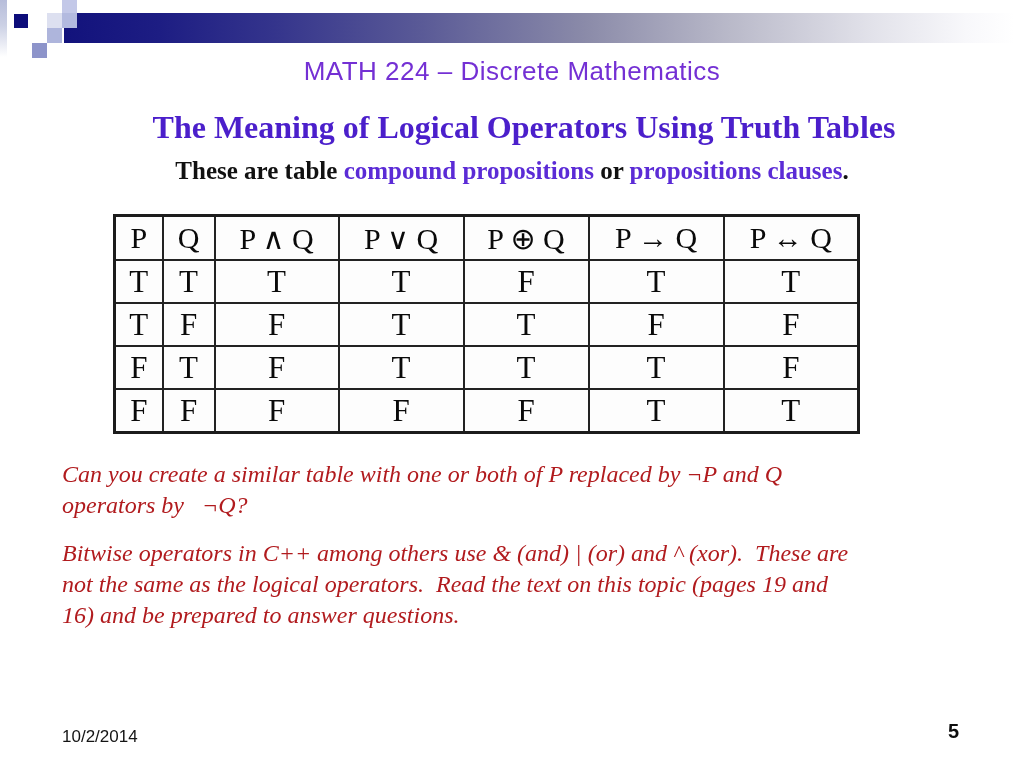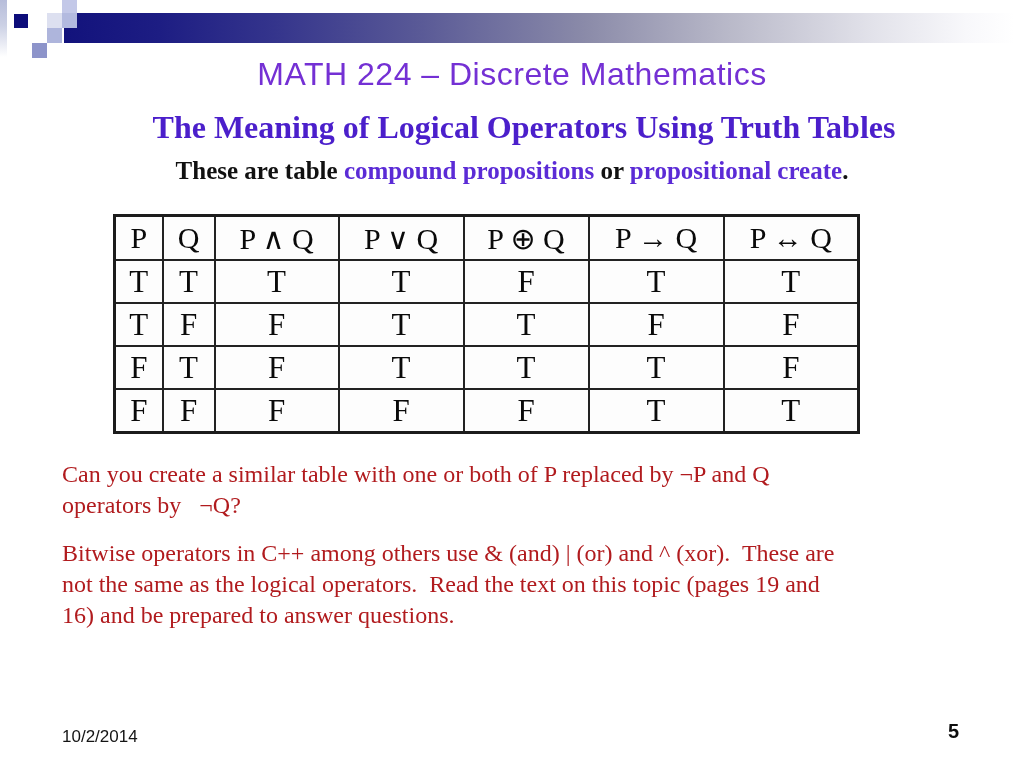--- a/index.html
+++ b/index.html
@@ -17,21 +17,21 @@
     background:linear-gradient(90deg,#12127c 0%,#1d1d83 10%,#34348c 22%,#5b5b97 38%,#8b8ba9 55%,#b9b9c9 70%,#e2e2ea 85%,#f8f8fb 95%,#ffffff 100%); }
   .sq-navy  { left:14px; top:14px; width:14px; height:14px; background:var(--bar-navy); }
   .sq-a { left:47px; top:13px; width:15px; height:15px; background:#dde0f0; }
   .sq-b { left:62px; top:0;    width:15px; height:13px; background:#c3c8e8; }
   .sq-c { left:62px; top:13px; width:15px; height:15px; background:#b3badf; z-index:2; }
   .sq-d { left:47px; top:28px; width:15px; height:15px; background:#aeb5dc; }
   .sq-e { left:32px; top:43px; width:15px; height:15px; background:#8d94ca; }
 
   
   .title-line { position:absolute; top:56px; left:0; width:100%; text-align:center;
-    font-size:32px; letter-spacing:0.5px; color:var(--title-purple); }
+    font-size:26px; letter-spacing:0.5px; color:var(--title-purple); }
   .subtitle-line { position:absolute; top:109px; left:0; width:100%; text-align:center;
     font-family:"Liberation Serif", serif; font-weight:bold; font-size:32px;
     color:var(--subtitle-blue);padding-left:12px; }
   .intro-line { position:absolute; top:157px; left:0; width:100%; text-align:center;
     font-family:"Liberation Serif", serif; font-weight:bold; font-size:25px;
     color:var(--text-black); }
   .intro-line .term { color:var(--term-blue); }
 
   
   table.truth { position:absolute; left:113px; top:214px;
@@ -40,21 +40,21 @@
     border:3px solid #1c1c1c; background:#fdfdfd; }
   table.truth th, table.truth td {
     border:2px solid #222222; text-align:center; vertical-align:middle;
     padding:0; font-weight:normal; overflow:hidden; }
   table.truth th { height:42px; font-size:30px; }
   table.truth td { height:41px; font-size:31px; }
 
   
   .note { position:absolute; left:62px; color:var(--note-red);
     font-family:"Liberation Serif", serif; font-size:24px; line-height:31px; }
-  .note .line { display:block; white-space:pre; }
+  .note .line { display:block; white-space:pre;font-style:italic; }
   .note-question { top:459px; }
   .note-bitwise  { top:538px; }
 
   
   .footer-date { position:absolute; left:62px; top:727px;
     font-size:17px; color:#141414;text-align:right; }
   .page-number { position:absolute; left:948px; top:720px;
     font-size:20px; font-weight:bold; color:#0d0d0d; }
 </style>
 </head>
@@ -66,21 +66,21 @@
   <div class="deco bar"></div>
   <div class="deco sq-navy"></div>
   <div class="deco sq-a"></div>
   <div class="deco sq-b"></div>
   <div class="deco sq-c"></div>
   <div class="deco sq-d"></div>
   <div class="deco sq-e"></div>
 
   <div class="title-line">MATH 224 – Discrete Mathematics</div>
   <div class="subtitle-line">The Meaning of Logical Operators Using Truth Tables</div>
-  <div class="intro-line"><span>These are table </span><span class="term">compound propositions</span><span> or </span><span class="term">propositional create</span><span>.</span></div>
+  <div class="intro-line"><span>These are table </span><span class="term">compound propositions</span><span> or </span><span class="term">propositions clauses</span><span>.</span></div>
 
   <table class="truth">
     <colgroup>
       <col style="width:48px">
         <col style="width:52px">
         <col style="width:124px">
       <col style="width:125px">
         <col style="width:125px">
         <col style="width:135px">
       <col style="width:135px">

